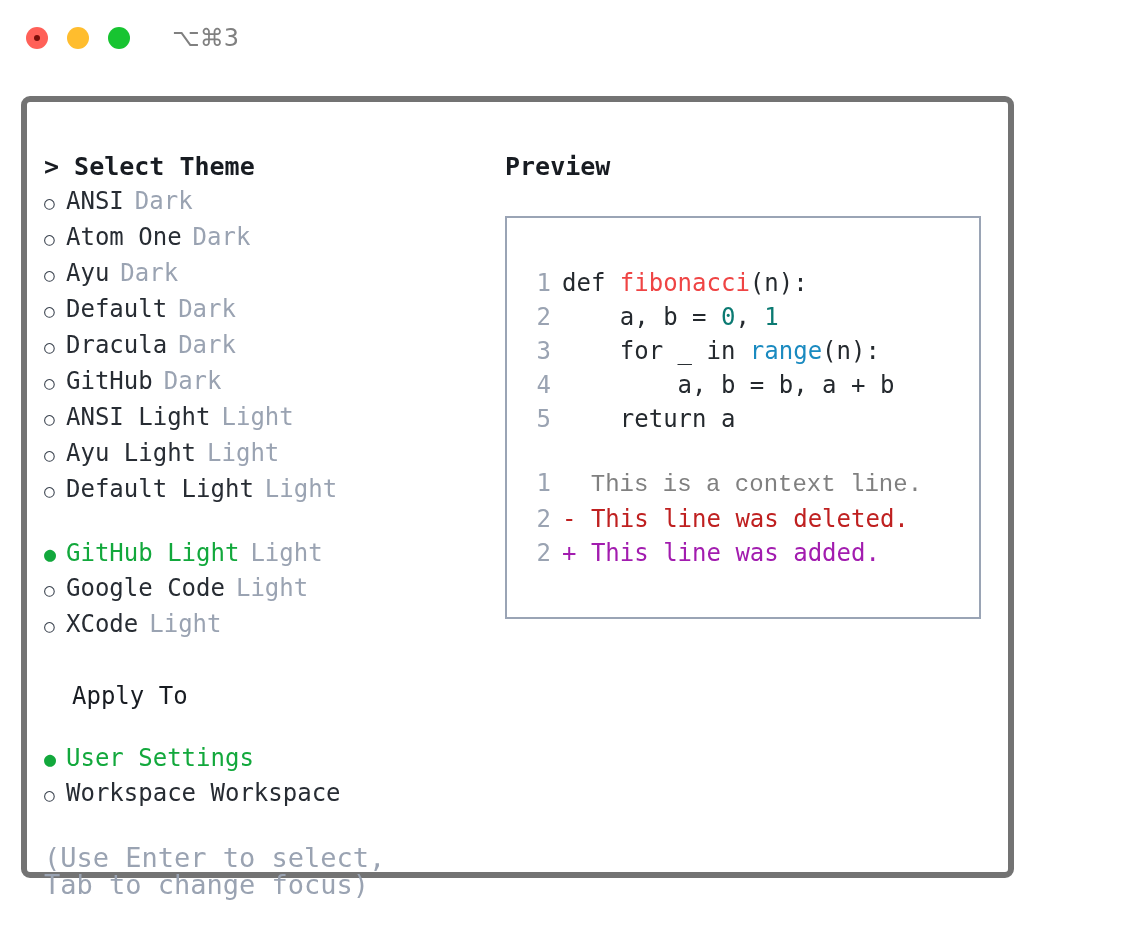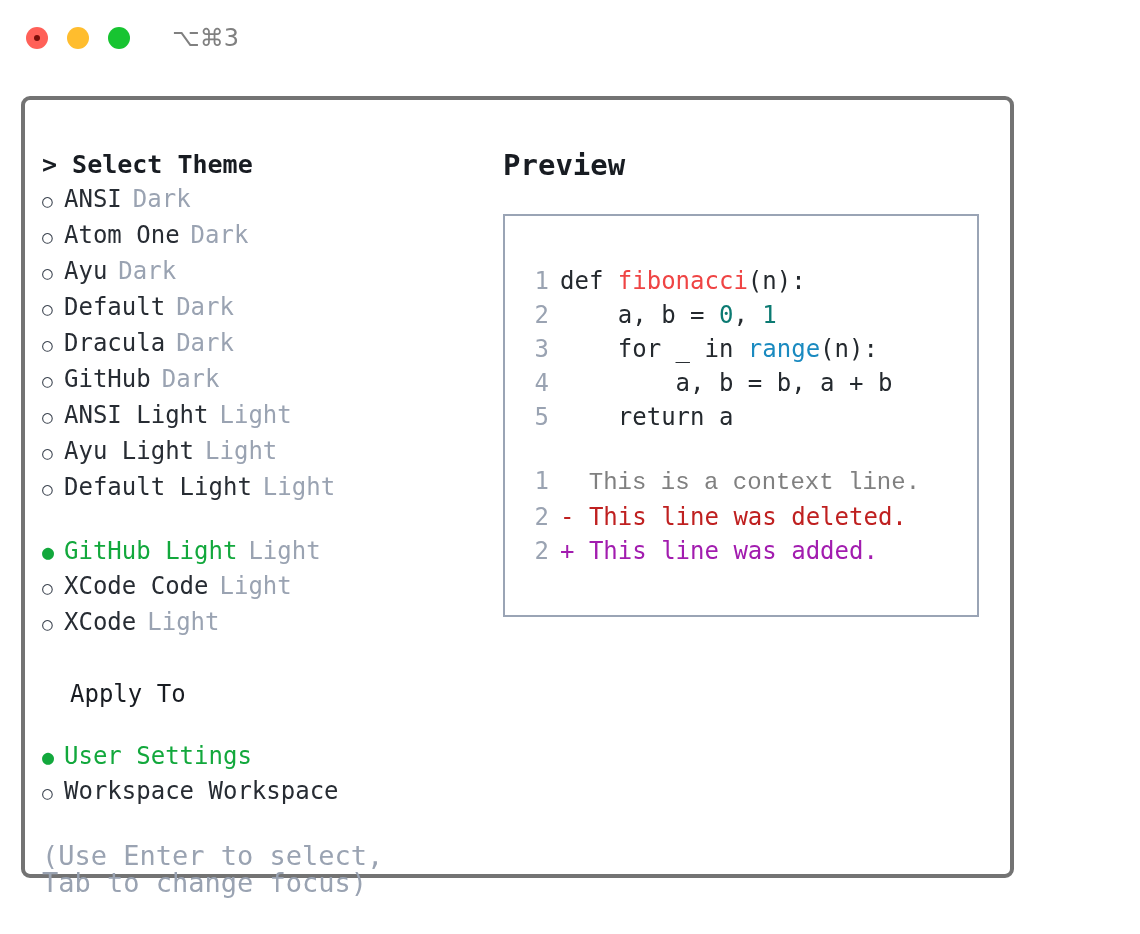--- a/index.html
+++ b/index.html
@@ -66,21 +66,21 @@
     font-weight: 400;
   }
 
   
   .panel {
     position: absolute;
     left: 21px;
     top: 96px;
     width: 993px;
     height: 782px;
-    border: 4px solid #737373;
+    border: 6px solid #737373;
     border-radius: 9px;
     box-sizing: border-box;
   }
 
   .panel-inner {
     position: relative;
     width: 100%;
     height: 100%;
   }
 
@@ -142,21 +142,21 @@
   }
 
   
   .right-col {
     position: absolute;
     left: 478px;
     top: 48px;
     width: 480px;
   }
   .preview-head {
-    font-size: 29px;
+    font-size: 25px;
     line-height: 34px;
     font-weight: 700;
     color: #181c22;
     white-space: pre;
   }
   .code-box {
     margin-top: 32px;
     width: 476px;
     height: 403px;
     border: 2px solid #9aa4b5;
@@ -211,21 +211,21 @@
             <div class="opt-row"><span class="bullet">○</span><span class="opt-label">ANSI</span><span class="opt-tag">Dark</span></div>
             <div class="opt-row"><span class="bullet">○</span><span class="opt-label">Atom One</span><span class="opt-tag">Dark</span></div>
             <div class="opt-row"><span class="bullet">○</span><span class="opt-label">Ayu</span><span class="opt-tag">Dark</span></div>
             <div class="opt-row"><span class="bullet">○</span><span class="opt-label">Default</span><span class="opt-tag">Dark</span></div>
             <div class="opt-row"><span class="bullet">○</span><span class="opt-label">Dracula</span><span class="opt-tag">Dark</span></div>
             <div class="opt-row"><span class="bullet">○</span><span class="opt-label">GitHub</span><span class="opt-tag">Dark</span></div>
             <div class="opt-row"><span class="bullet">○</span><span class="opt-label">ANSI Light</span><span class="opt-tag">Light</span></div>
             <div class="opt-row"><span class="bullet">○</span><span class="opt-label">Ayu Light</span><span class="opt-tag">Light</span></div>
             <div class="opt-row"><span class="bullet">○</span><span class="opt-label">Default Light</span><span class="opt-tag">Light</span></div>
             <div class="opt-row selected"><span class="bullet on">●</span><span class="opt-label">GitHub Light</span><span class="opt-tag">Light</span></div>
-            <div class="opt-row"><span class="bullet">○</span><span class="opt-label">XCode Code</span><span class="opt-tag">Light</span></div>
+            <div class="opt-row"><span class="bullet">○</span><span class="opt-label">Google Code</span><span class="opt-tag">Light</span></div>
             <div class="opt-row"><span class="bullet">○</span><span class="opt-label">XCode</span><span class="opt-tag">Light</span></div>
           </div>
 
         <div class="gap-sm"></div>
 
         <div class="apply-head">Apply To</div>
         <div id="apply-list">
             <div class="opt-row selected"><span class="bullet on">●</span><span class="opt-label">User Settings</span></div>
             <div class="opt-row"><span class="bullet">○</span><span class="opt-label">Workspace Workspace</span></div>
           </div>

